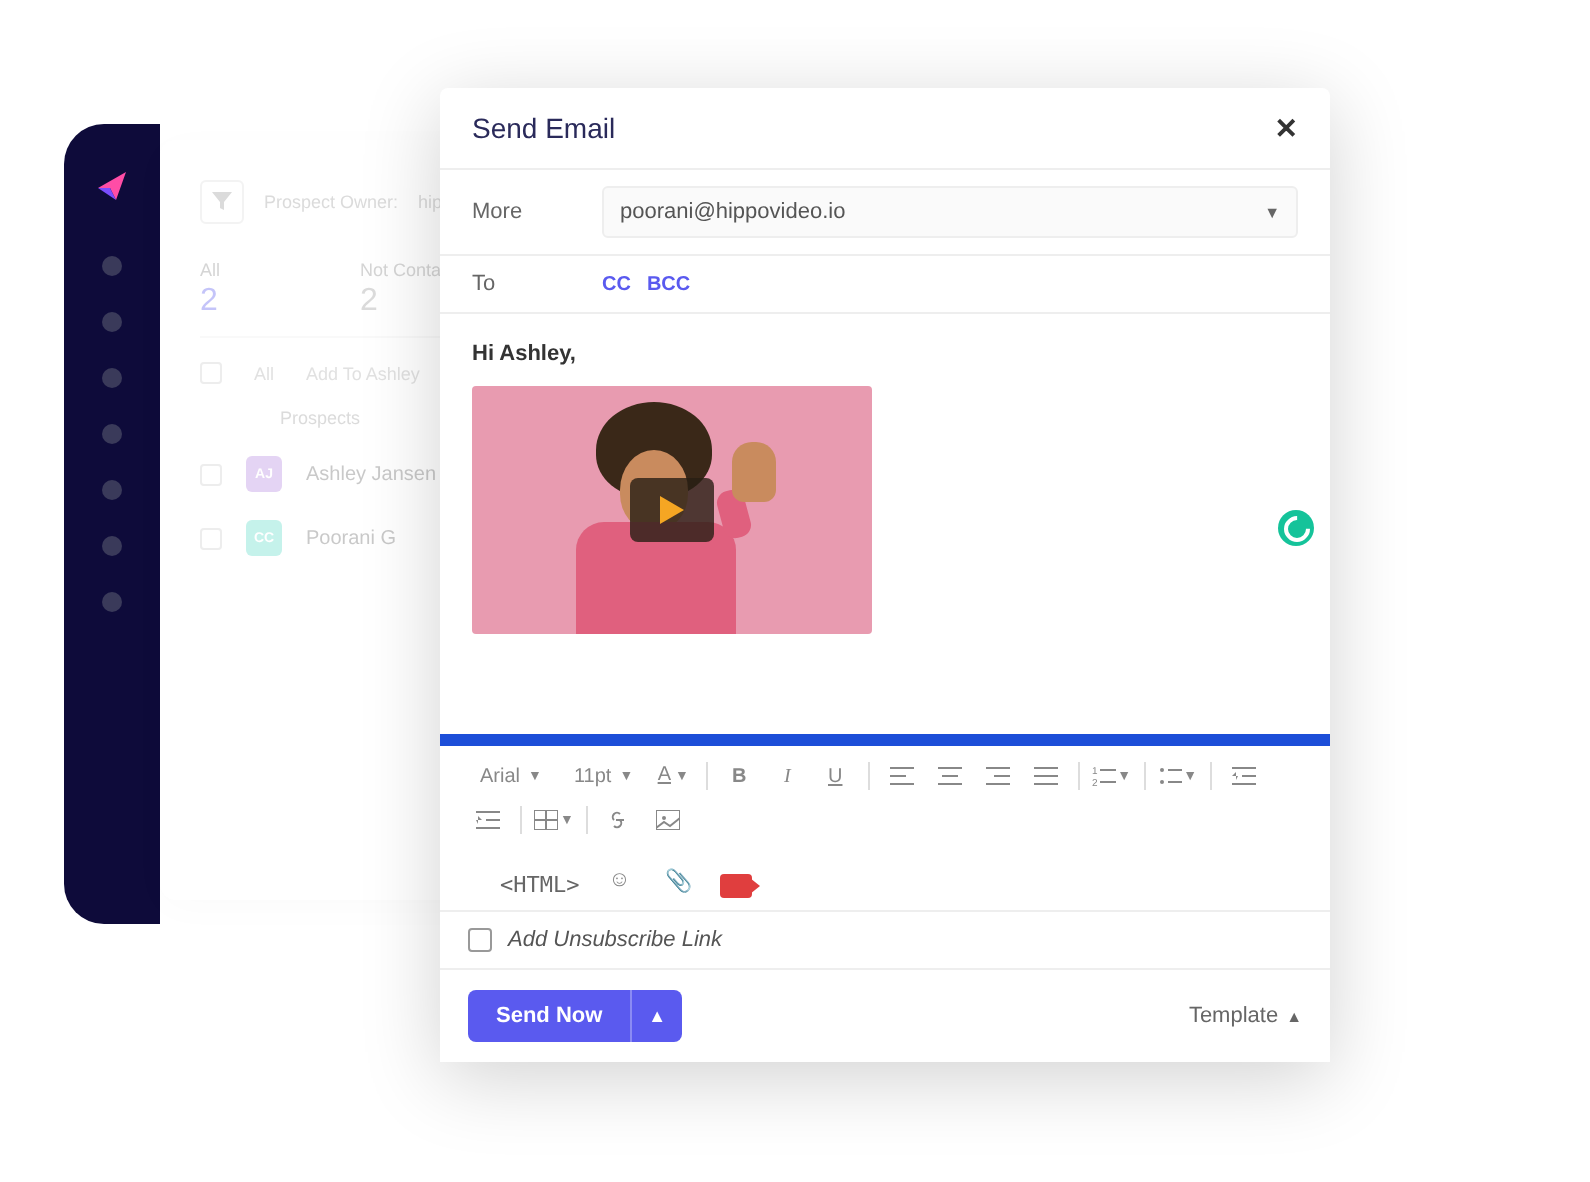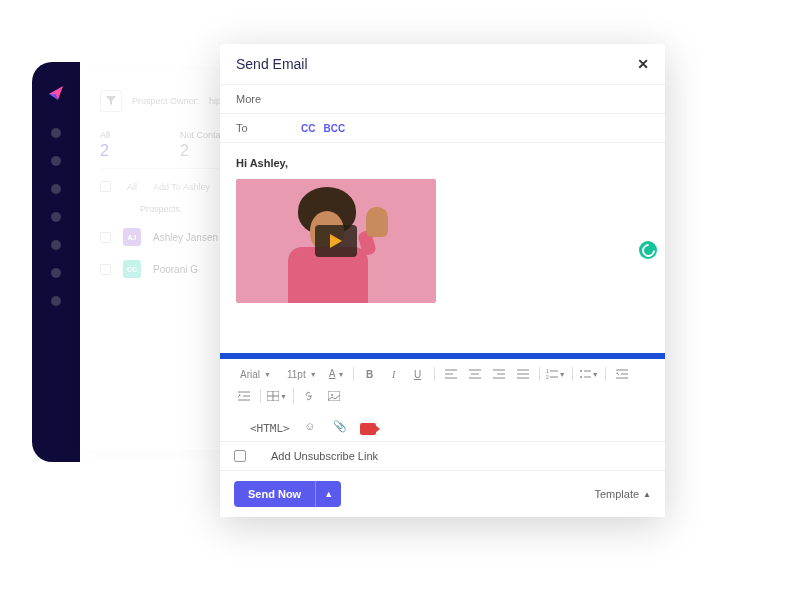--- a/index.html
+++ b/index.html
@@ -65,21 +65,21 @@
 .tb-sep { width: 1px; height: 14px; background: #ddd; margin: 0 2px; }
 .tb-color { display: flex; flex-direction: column; align-items: center; gap: 0; line-height: 1; }
 
 .toolbar2 { display: flex; align-items: flex-end; gap: 10px; padding: 6px 30px; font-size: 11px; color: #888; }
 .html-btn { font-family: monospace; font-size: 11px; color: #666; }
 .emoji-btn::before { content: "☺"; }
 .attach-btn::before { content: "📎"; font-size: 11px; }
 .video-btn { width: 16px; height: 12px; background: #e03e3e; border-radius: 2px; position: relative; }
 .video-btn::after { content: ""; position: absolute; right: -4px; top: 2px; width: 0; height: 0; border-left: 5px solid #e03e3e; border-top: 4px solid transparent; border-bottom: 4px solid transparent; }
 
-.unsub-row { display: flex; align-items: center; gap: 25px; padding: 8px 14px; border-top: 1px solid #eee; font-size: 11px; color: #555; }
+.unsub-row { display: flex; align-items: center; gap: 8px; padding: 8px 14px; border-top: 1px solid #eee; font-size: 11px; color: #555; font-style: italic; }
 .unsub-check { width: 12px; height: 12px; border: 1px solid #999; border-radius: 2px; }
 
 .footer { display: flex; justify-content: space-between; align-items: center; padding: 10px 14px; border-top: 1px solid #eee; }
 .send-group { display: flex; }
 .send-btn { background: #5a5aef; color: #fff; border: none; padding: 7px 14px; font-size: 11px; font-weight: bold; border-radius: 4px 0 0 4px; cursor: pointer; }
 .send-caret-btn { background: #5a5aef; color: #fff; border: none; border-left: 1px solid rgba(255,255,255,0.3); padding: 7px 8px; border-radius: 0 4px 4px 0; cursor: pointer; font-size: 9px; }
 .template-btn { font-size: 11px; color: #666; cursor: pointer; display: flex; align-items: center; gap: 4px; }
 
 svg.lines line { stroke: #888; stroke-width: 1; }
 </style>
@@ -143,20 +143,24 @@
 </div>
 
 <div class="modal">
   <div class="modal-header">
     <span class="modal-title">Send Email</span>
     <span class="close-btn">✕</span>
   </div>
 
   <div class="field-row">
     <span class="field-label">More</span>
+    <div class="from-value">
+      <span>poorani@hippovideo.io</span>
+      <span class="dropdown-caret">▼</span>
+    </div>
   </div>
 
   <div class="field-row">
     <span class="field-label">To</span>
     <div class="cc-bcc">
       <span>CC</span>
       <span>BCC</span>
     </div>
   </div>
 

